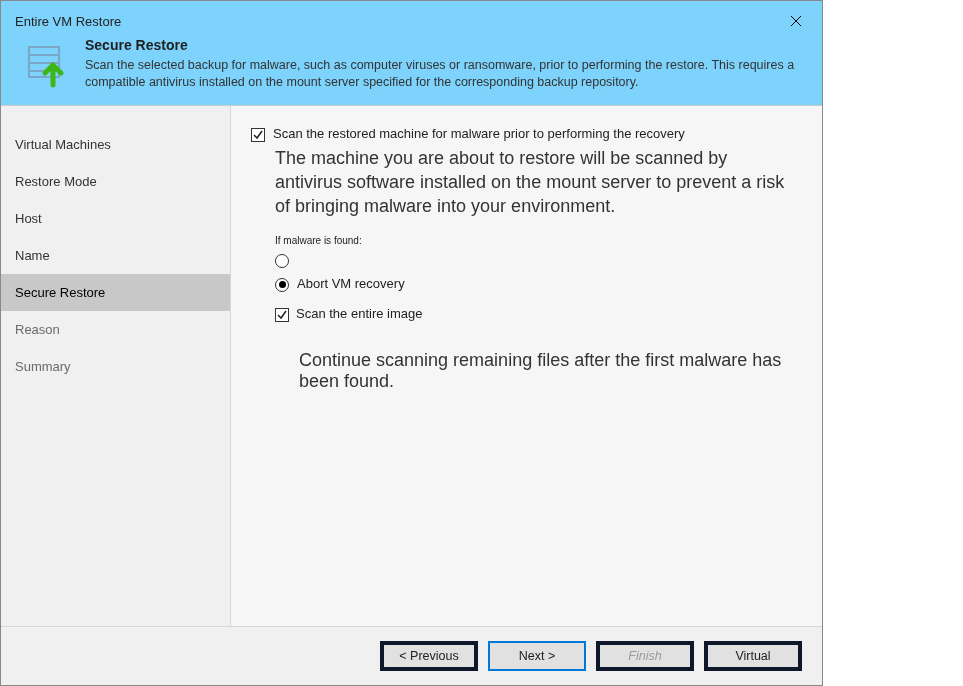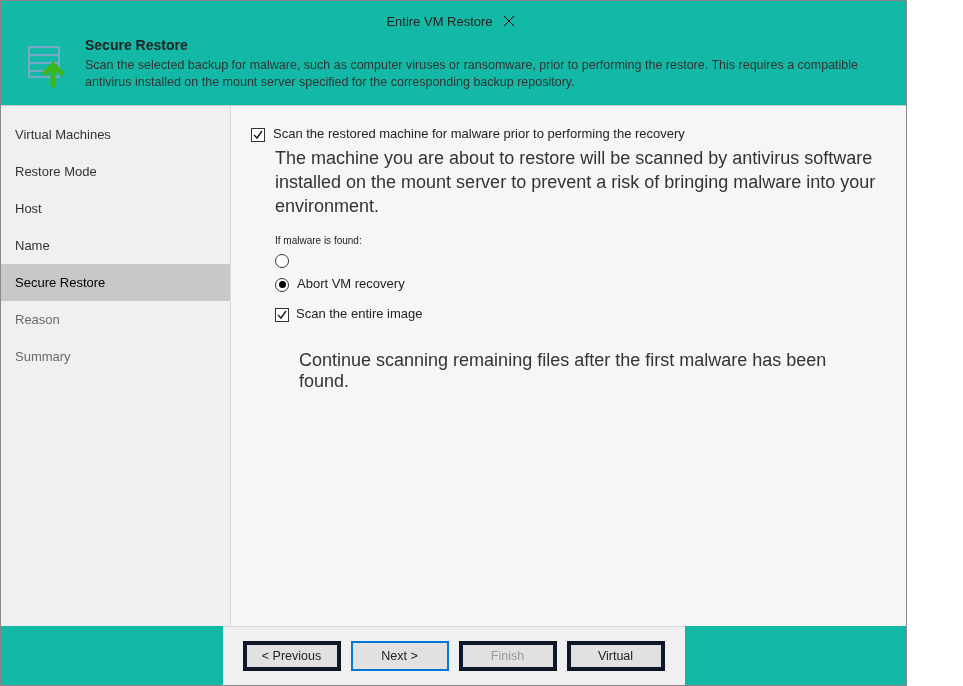--- a/index.html
+++ b/index.html
@@ -1,47 +1,47 @@
 <!DOCTYPE html>
 <html><head>
 <meta charset="utf-8">
 <style>
   * { box-sizing: border-box; }
   html, body { margin: 0; padding: 0; font-family: "Segoe UI", Tahoma, sans-serif; font-size: 12.5px; color: #222; background: #fff; }
-  .window { width: 907px; height: 686px; border: 1px solid #888; background: #14b8a6; display: flex; flex-direction: column; position: relative; align-items: center;}
+  .window { width: 823px; height: 686px; border: 1px solid #888; background: #7dd3fc; display: flex; flex-direction: column; position: relative;}
   .titlebar { display: flex; align-items: center; justify-content: space-between; padding: 8px 10px 4px 14px; }
   .titlebar .title { font-size: 13px; }
   .close-btn { width: 32px; height: 24px; display:flex; align-items:center; justify-content:center; cursor: default;}
   .close-btn svg { width: 12px; height: 12px; stroke: #000; stroke-width: 1; }
   .header { display:flex; padding: 0 20px 14px 22px; gap: 14px; align-items:flex-start;}
   .header-icon { width: 48px; height: 48px; flex: none; margin-top:4px;}
   .header-text .htitle { font-weight: 700; font-size: 14px; margin-bottom: 4px;}
   .header-text .hdesc { font-size: 12.5px; line-height: 1.35; color: #333;}
   .body { flex: 1; display: flex; border-top: 1px solid #ccc;}
-  .sidebar { width: 230px; background: #f0f0f0; border-right: 1px solid #d8d8d8; padding: 10px 0 0 0;}
+  .sidebar { width: 230px; background: #f0f0f0; border-right: 1px solid #d8d8d8; padding: 20px 0 0 0;}
   .nav-item { padding: 11px 14px; font-size: 13px; color: #333; cursor: default;}
   .nav-item.selected { background: #c8c8c8; color: #000;}
   .nav-item.muted { color: #6a6a6a; }
   .content { flex:1; background:#f6f6f6; padding: 20px 26px 10px 20px; overflow:auto;}
   .row { display:flex; gap: 8px; margin-bottom: 4px; align-items:flex-start;}
   .checkbox, .radio { width: 14px; height: 14px; flex:none; margin-top:2px; display:inline-flex; align-items:center; justify-content:center;}
   .checkbox { border:1px solid #333; background:#fff;}
   .checkbox.checked svg { width:10px; height:10px; }
   .radio { border:1px solid #333; border-radius:50%; background:#fff;}
   .radio.selected::after { content:""; width:7px; height:7px; border-radius:50%; background:#000; display:block;}
   .optlabel { font-size: 13px; }
   .subdesc { margin-left: 24px; font-size: 18px; color:#333; line-height:1.35; margin-bottom: 16px;}
   .grouplabel { margin-left: 24px; font-size: 10px; margin-bottom:6px;}
   .radio-row { display:flex; gap:8px; margin-left: 24px; margin-bottom:8px; align-items:center;}
   .sub-check { display:flex; gap:7px; margin-left:24px; margin-top:14px; align-items:flex-start;}
   .sub-check-desc { margin-left:48px; font-size:18px; color:#333;margin-top:28px;}
   .footer { background:#f0f0f0; border-top:1px solid #d8d8d8; padding: 14px 20px; display:flex; justify-content:flex-end; gap:10px;}
   .btn { min-width: 98px; height:30px; border:4px solid #0f172a; background:#e1e1e1; font-size:12.5px; display:flex; align-items:center; justify-content:center; cursor: default;}
   .btn.primary { border:2px solid #0078d7; background:#e1e1e1;}
-  .btn.disabled { color:#9a9a9a; }
+  .btn.disabled { color:#9a9a9a;font-style:italic; }
 </style>
 </head>
 <body>
 
 <div class="window">
 
   <div class="titlebar">
     <div class="title">Entire VM Restore</div>
     <div class="close-btn">
       <svg viewBox="0 0 12 12">

